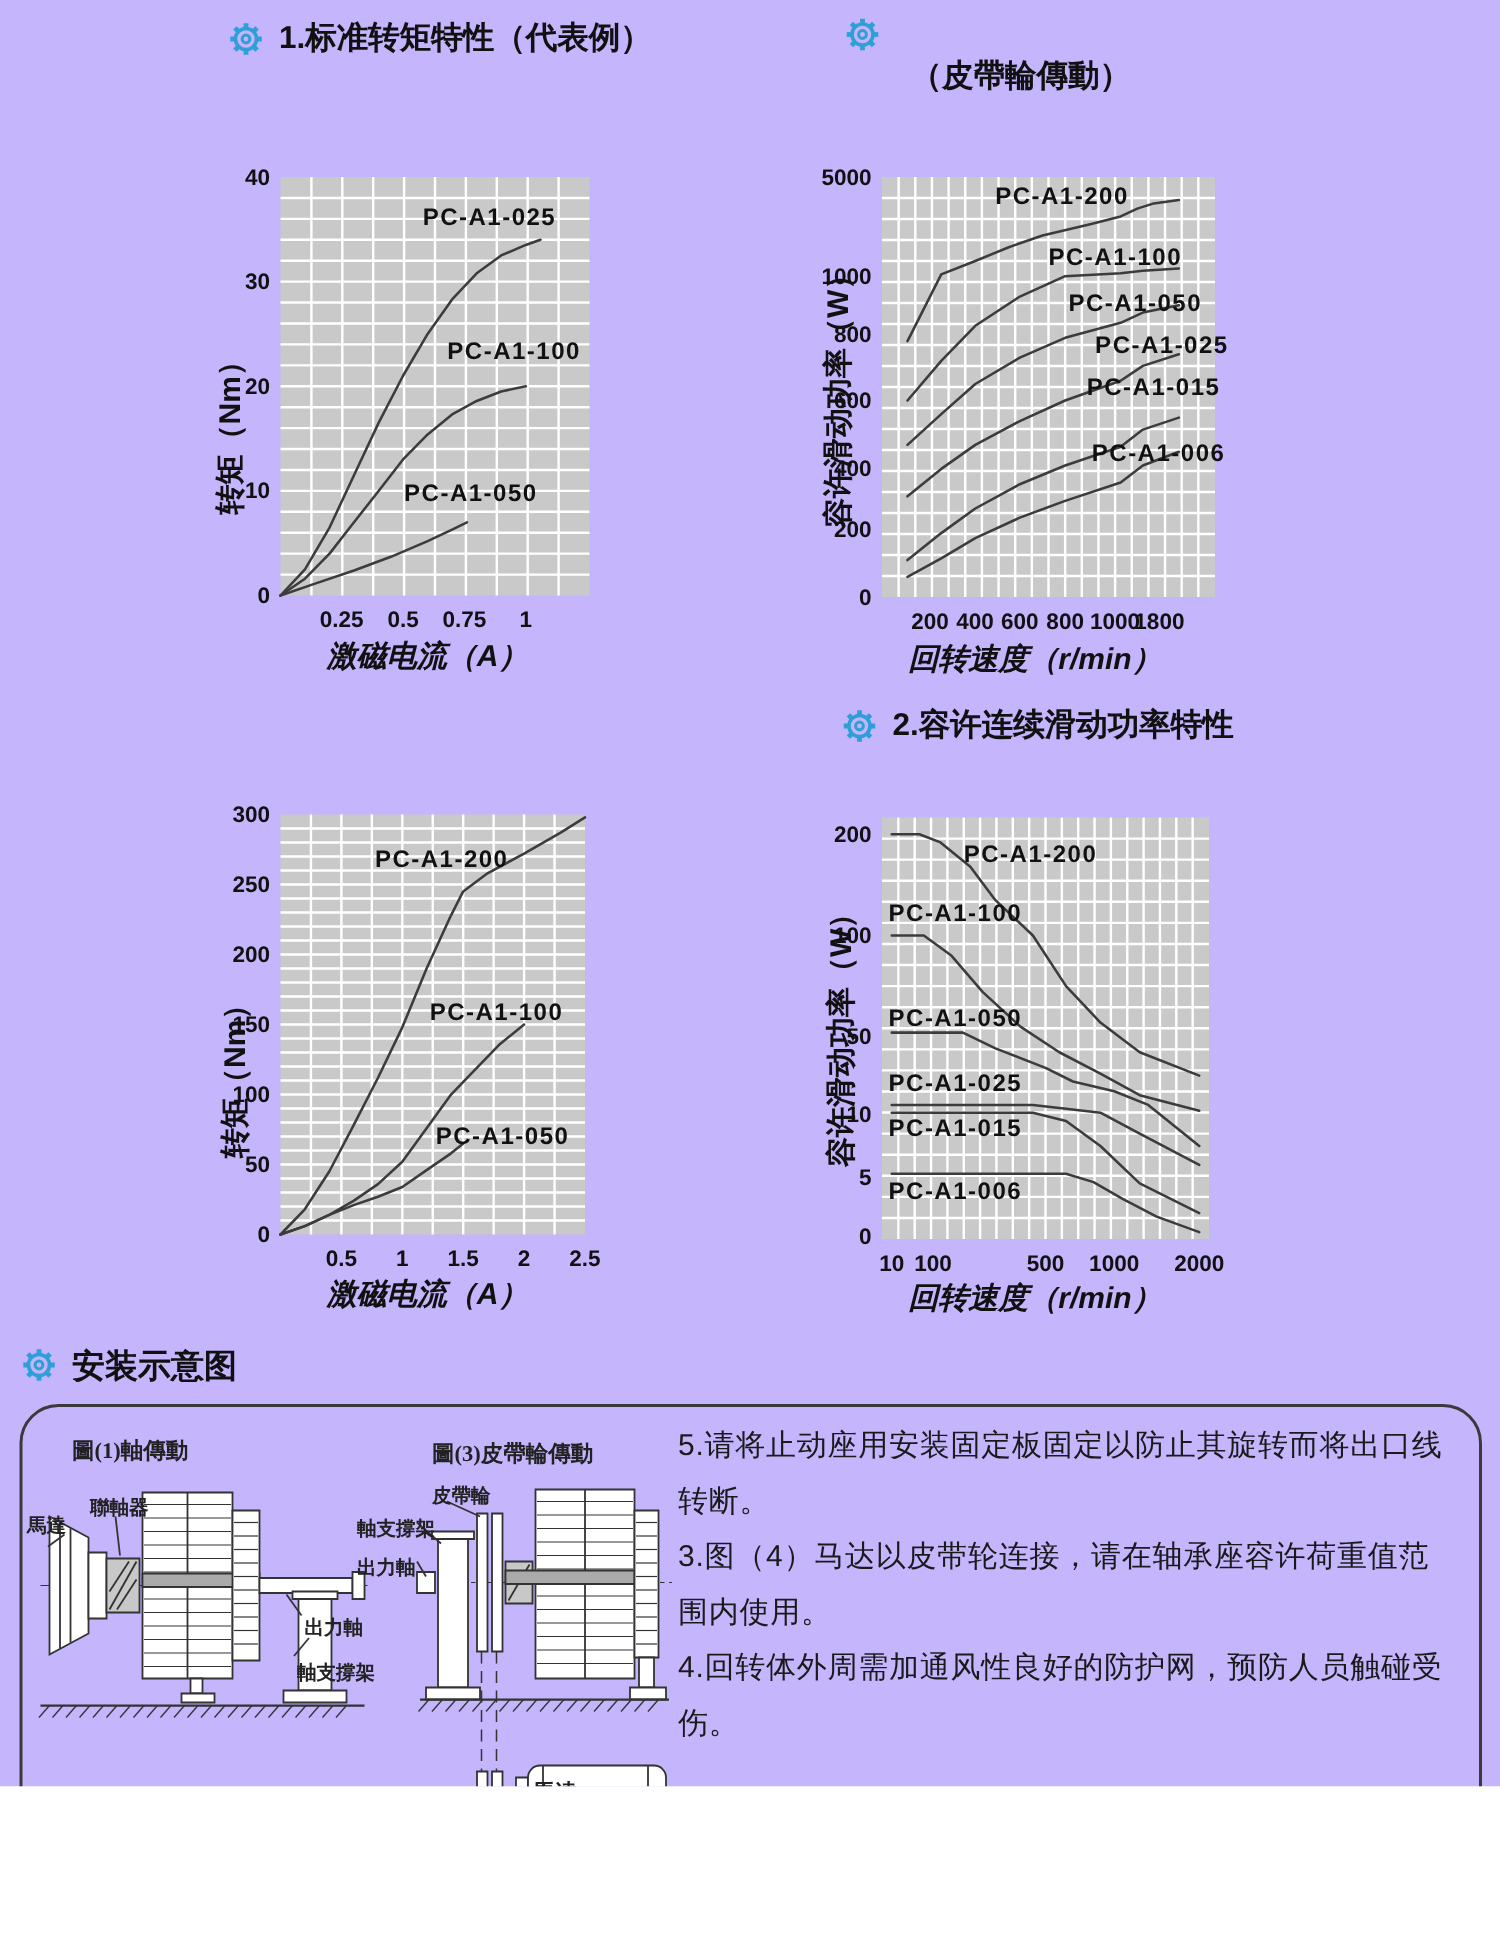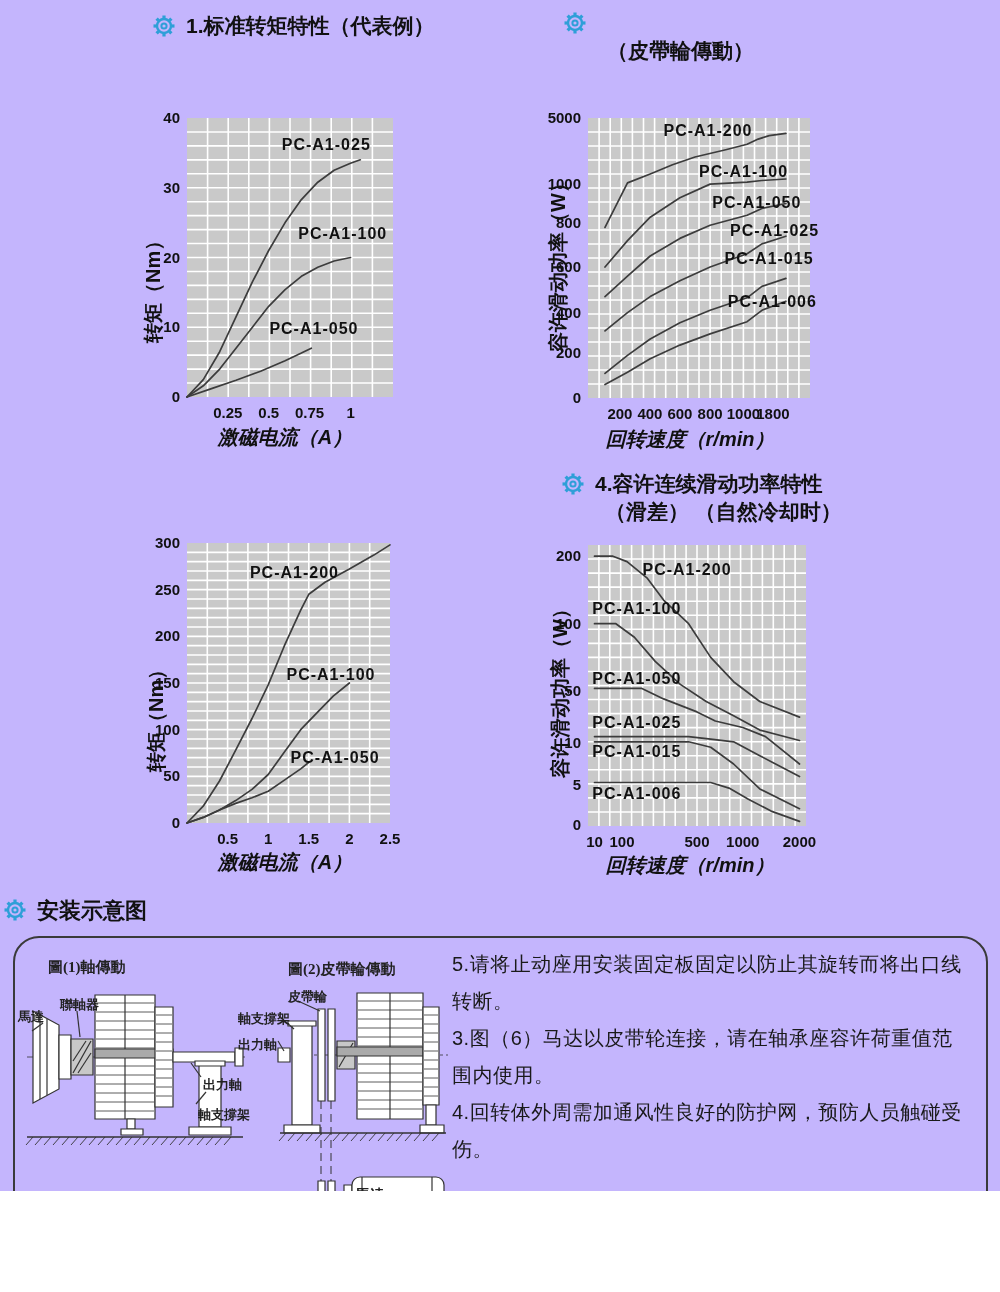--- a/index.html
+++ b/index.html
@@ -87,26 +87,25 @@
               <line x1="12" y1="19.5" x2="12" y2="22.5"></line>
               <line x1="6.7" y1="17.3" x2="4.6" y2="19.4"></line>
               <line x1="4.5" y1="12" x2="1.5" y2="12"></line>
               <line x1="6.7" y1="6.7" x2="4.6" y2="4.6"></line>
               <line x1="12" y1="4.5" x2="12" y2="1.5"></line>
               <line x1="17.3" y1="6.7" x2="19.4" y2="4.6"></line>
             </g>
           </g>
         </svg></span>
     <span class="ht">
-      <span>4.容许连续滑动功率特性</span><br>
-      <span class="sub">（滑差） （自然冷却时）</span>
+      <span>2.容许连续滑动功率特性</span><br>
     </span>
   </div>
 
-  <div class="hdr hdr4" style="left:2px;top:896px;">
+  <div class="hdr hdr4" style="left:13px;top:896px;">
     <span class="gear gear-slot"><svg viewBox="-1 -1 26 26" width="26" height="26">
           <g stroke="#2e9fd8" fill="none">
             <circle cx="12" cy="12" r="7" stroke-width="2.4"></circle>
             <circle cx="12" cy="12" r="2.6" stroke-width="2"></circle>
             <g stroke-width="3.2">
               <line x1="19.5" y1="12" x2="22.5" y2="12"></line>
               <line x1="17.3" y1="17.3" x2="19.4" y2="19.4"></line>
               <line x1="12" y1="19.5" x2="12" y2="22.5"></line>
               <line x1="6.7" y1="17.3" x2="4.6" y2="19.4"></line>
               <line x1="4.5" y1="12" x2="1.5" y2="12"></line>
@@ -553,26 +552,26 @@
       <line x1="2" y1="244" x2="40" y2="258"></line>
     </g>
   </svg>
 
   <span class="fig-label fig-title" style="left:48px;top:958px;">圖(1)軸傳動</span>
   <span class="fig-label" style="left:60px;top:996px;">聯軸器</span>
   <span class="fig-label" style="left:18px;top:1008px;">馬達</span>
   <span class="fig-label" style="left:203px;top:1076px;">出力軸</span>
   <span class="fig-label" style="left:198px;top:1106px;">軸支撐架</span>
 
-  <span class="fig-label fig-title" style="left:288px;top:960px;">圖(2)皮帶輪傳動</span>
+  <span class="fig-label fig-title" style="left:288px;top:960px;">圖(3)皮帶輪傳動</span>
   <span class="fig-label" style="left:288px;top:988px;">皮帶輪</span>
   <span class="fig-label" style="left:238px;top:1010px;">軸支撐架</span>
   <span class="fig-label" style="left:238px;top:1036px;">出力軸</span>
   <span class="fig-label" style="left:355px;top:1186px;font-size:15px;">馬達</span>
   <span class="fig-label" style="left:254px;top:1218px;">皮帶輪</span>
 
   <div class="notes">
     <p>5.请将止动座用安装固定板固定以防止其旋转而将出口线转断。</p>
-    <p>3.图（6）马达以皮带轮连接，请在轴承座容许荷重值范围内使用。</p>
+    <p>3.图（4）马达以皮带轮连接，请在轴承座容许荷重值范围内使用。</p>
     <p>4.回转体外周需加通风性良好的防护网，预防人员触碰受伤。</p>
   </div>
 
 </div>
 
 </body></html>

